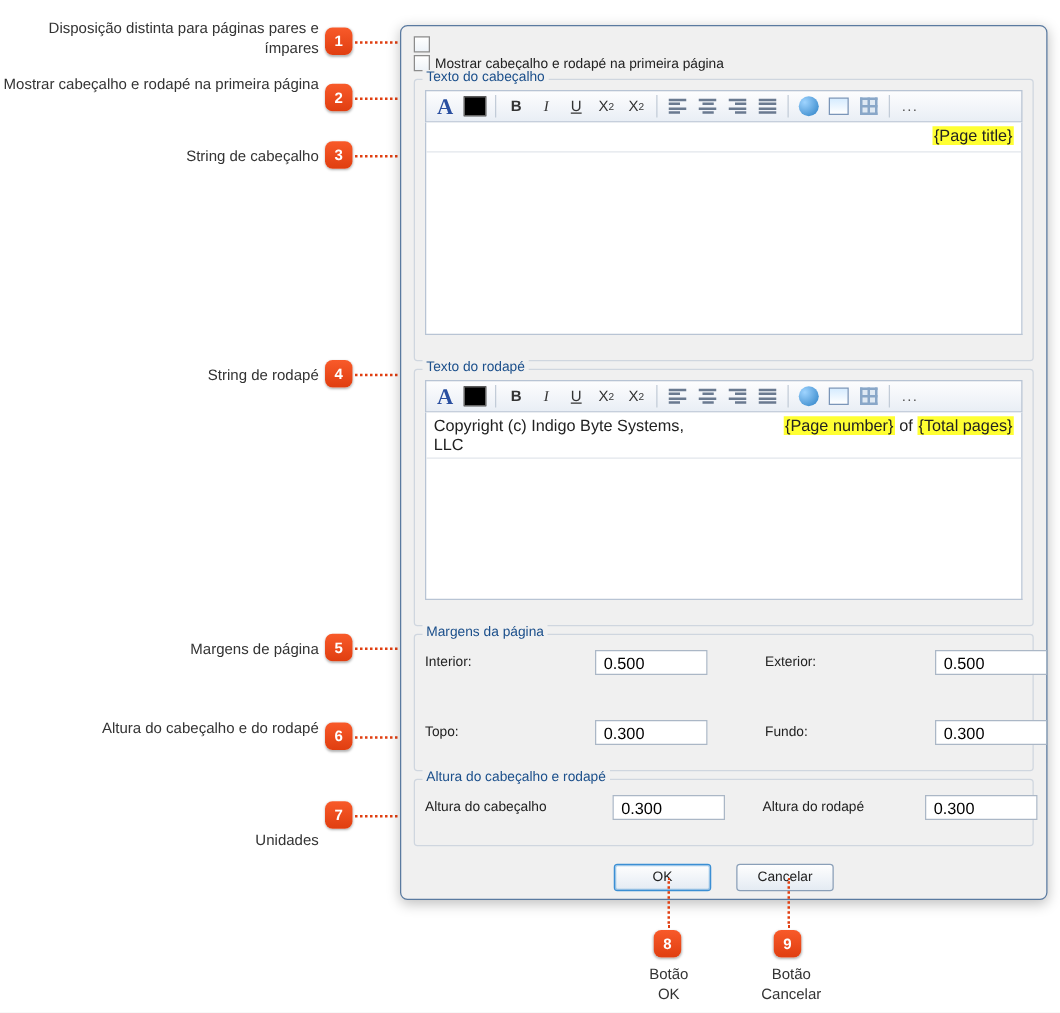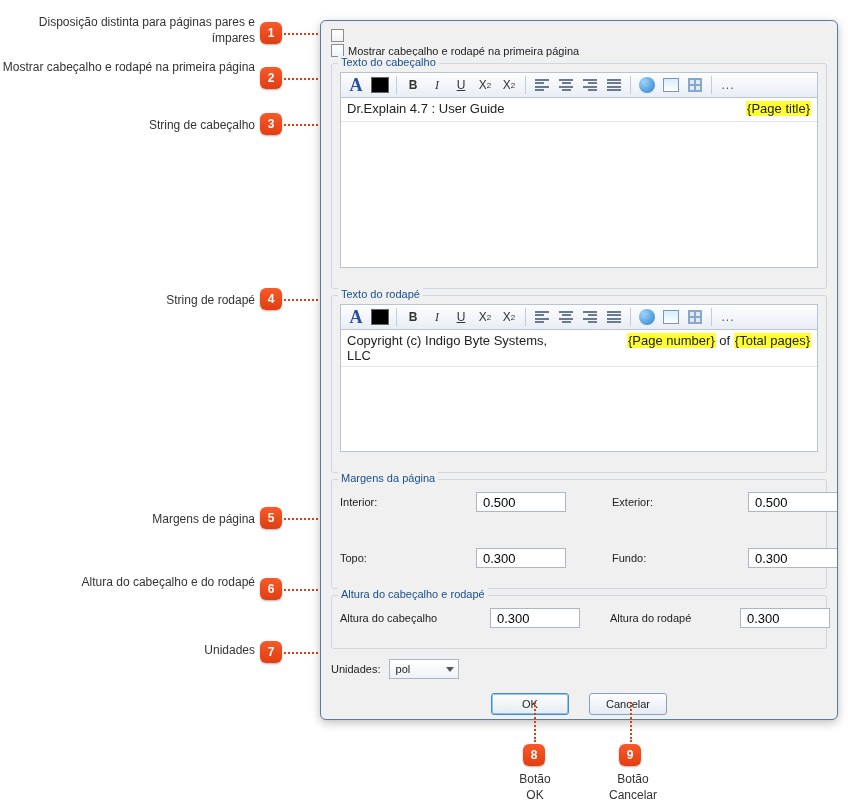--- a/index.html
+++ b/index.html
@@ -322,21 +322,21 @@
 <div class="callout-line" style="left:284px;top:299px;width:50px"></div>
 
 <div class="callout-label" style="left:0;top:512px;width:255px">Margens de página</div>
 <div class="callout-badge" style="left:260px;top:507px">5</div>
 <div class="callout-line" style="left:284px;top:518px;width:50px"></div>
 
 <div class="callout-label" style="left:0;top:575px;width:255px">Altura do cabeçalho e do rodapé</div>
 <div class="callout-badge" style="left:260px;top:578px">6</div>
 <div class="callout-line" style="left:284px;top:589px;width:50px"></div>
 
-<div class="callout-label" style="left:0;top:643px;width:255px">Unidades</div>
+<div class="callout-label" style="left:0;top:665px;width:255px">Unidades</div>
 <div class="callout-badge" style="left:260px;top:641px">7</div>
 <div class="callout-line" style="left:284px;top:652px;width:50px"></div>
 
 <div class="dialog">
 
   <div class="dialog-body">
     <div class="chk-row">
       <span class="chk"></span>
     </div>
     <div class="chk-row">
@@ -404,21 +404,20 @@
             <span class="tb-img-icon"></span>
           </div>
         <div class="tb-btn">
             <span class="tb-table-icon"></span>
           </div>
         <div class="tb-sep"></div>
         <div class="tb-btn tb-more">...</div>
       </div>
       <div class="editor-area">
         <div class="editor-row">
-          <div class="editor-cell left">Dr.Explain 4.7 : User Guide</div>
           <div class="editor-cell right"><span class="hl">{Page title}</span></div>
         </div>
       </div>
     </div>
 
     <div class="groupbox">
       <div class="groupbox-title">Texto do rodapé</div>
       <div class="toolbar">
         <div class="tb-btn tb-font-A">A</div>
         <div class="tb-btn">
@@ -475,21 +474,21 @@
           </div>
         <div class="tb-btn">
             <span class="tb-img-icon"></span>
           </div>
         <div class="tb-btn">
             <span class="tb-table-icon"></span>
           </div>
         <div class="tb-sep"></div>
         <div class="tb-btn tb-more">...</div>
       </div>
-      <div class="editor-area" style="height:122px">
+      <div class="editor-area" style="height:150px">
         <div class="editor-row">
           <div class="editor-cell left" style="flex:0 0 50%">Copyright (c) Indigo Byte Systems, LLC</div>
           <div class="editor-cell right">
             <span class="hl">{Page number}</span><span> of </span><span class="hl">{Total pages}</span>
           </div>
         </div>
       </div>
     </div>
 
     <div class="groupbox">
@@ -509,27 +508,20 @@
     <div class="groupbox">
       <div class="groupbox-title">Altura do  cabeçalho e rodapé</div>
       <div class="hf-grid">
         <div>Altura do cabeçalho</div>
         <input class="txt-input" value="0.300" style="">
         <div>Altura do rodapé</div>
         <input class="txt-input" value="0.300" style="">
       </div>
     </div>
 
-    <div class="units-row">
-      <span>Unidades:</span>
-      <div class="select">
-        <span>pol</span>
-        <span class="arrow"></span>
-      </div>
-    </div>
 
     <div class="dlg-buttons">
       <div class="dlg-btn default">OK</div>
       <div class="dlg-btn">Cancelar</div>
     </div>
   </div>
 </div>
 
 <div class="callout-vline" style="left:534px;top:702px;height:40px"></div>
 <div class="callout-badge" style="left:523px;top:744px">8</div>

